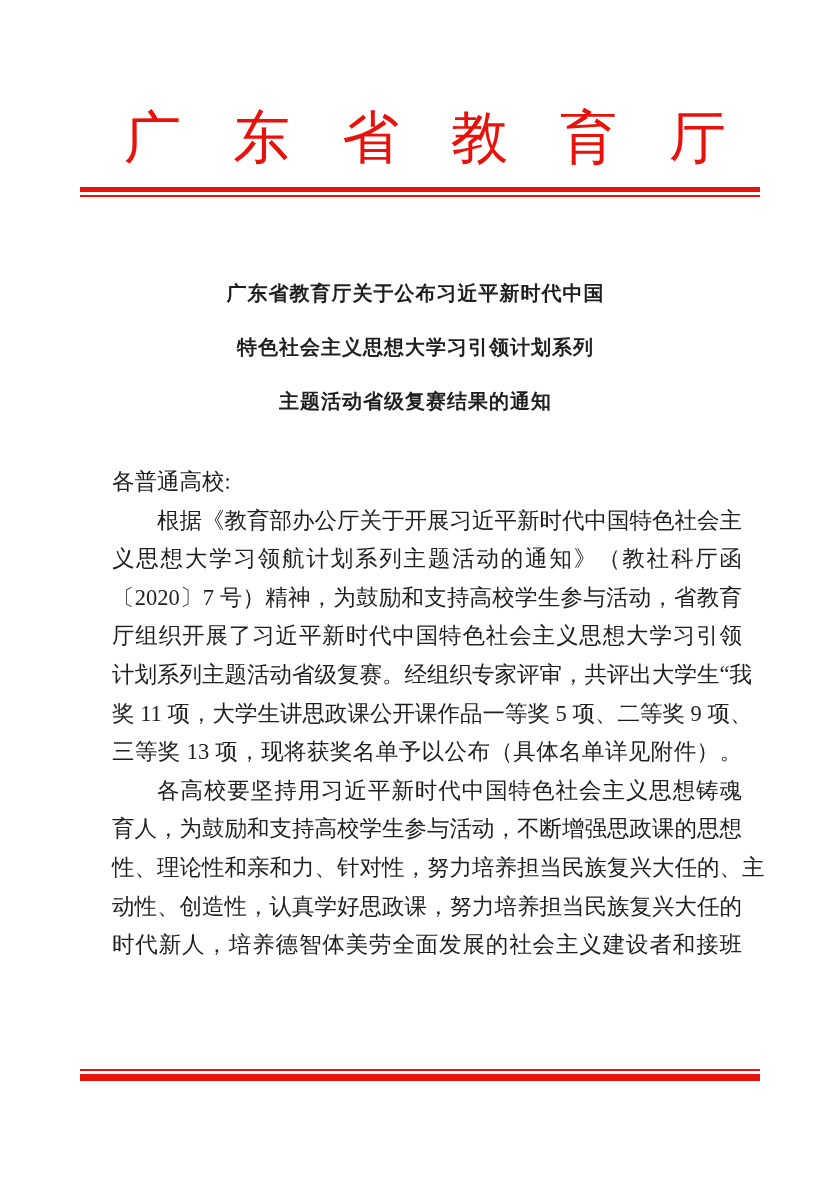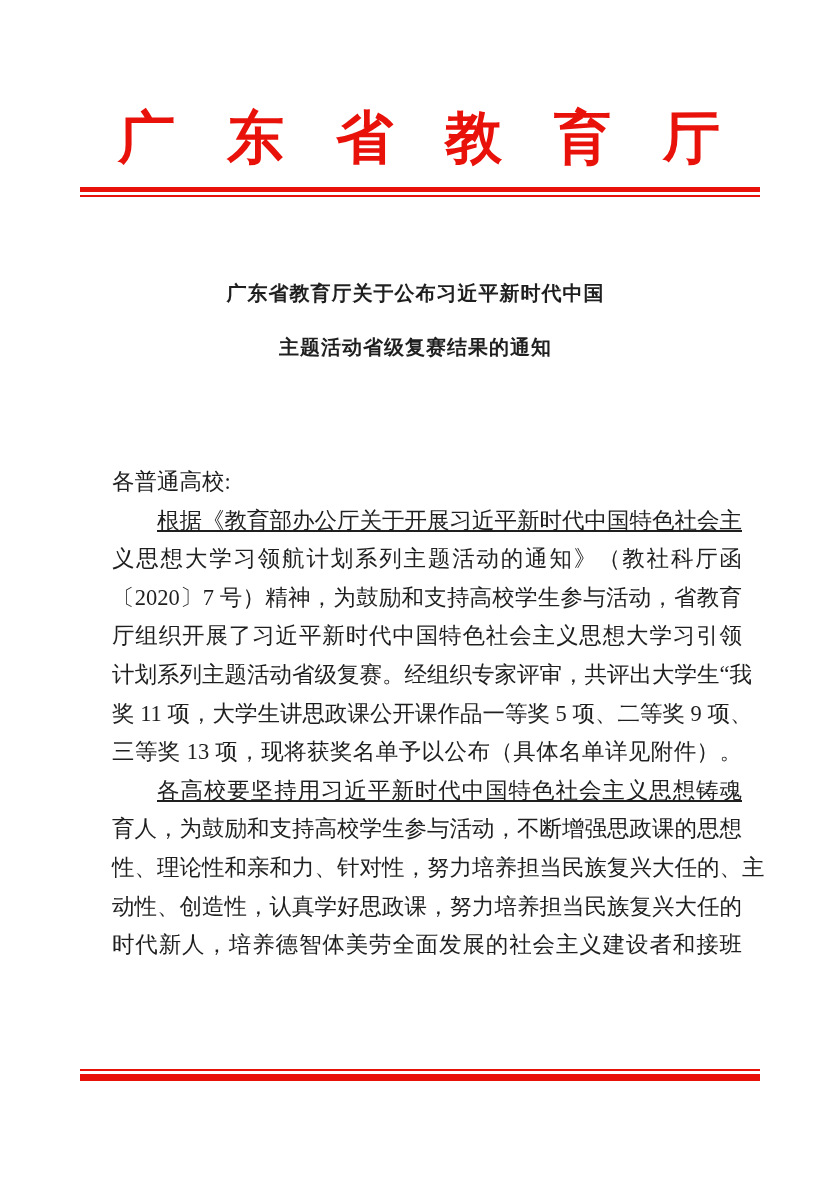--- a/index.html
+++ b/index.html
@@ -8,23 +8,23 @@
   .page {
     position:relative;
     width:831px; height:1179px;
     background:#ffffff;
     overflow:hidden;
     font-family:"Liberation Serif", serif;
     color:var(--ink);
   }
   .letterhead {
     position:absolute;
-    left:118px; top:104px;
+    left:124px; top:104px;
     font-size:57px;
-    font-weight:bold;
+    font-weight:normal;
     line-height:1.2;
     color:var(--red);
     letter-spacing:52px;
     white-space:nowrap;
   }
   .rule {
     position:absolute;
     left:80px; width:680px;
     background:var(--red);
   }
@@ -50,34 +50,35 @@
   }
   .bl {
     text-align:justify;
     text-align-last:justify;
     white-space:nowrap;
   }
   .bl.salutation {
     text-align:right;
     text-align-last:left;
   }
-  .bl.indent { text-indent:45px;text-decoration:underline; }
+  .bl.indent { text-indent:45px; }
 </style>
 </head>
 <body>
 
 <div class="page">
 
   <div class="letterhead">广东省教育厅</div>
 
   <div class="rule rule-top-thick"></div>
   <div class="rule rule-top-thin"></div>
 
   <div class="doc-title">
     <div>广东省教育厅关于公布习近平新时代中国</div>
+    <div>特色社会主义思想大学习引领计划系列</div>
     <div>主题活动省级复赛结果的通知</div>
   </div>
 
   <div class="body-text">
     <div class="bl salutation">各普通高校:</div>
     <div class="bl indent">根据《教育部办公厅关于开展习近平新时代中国特色社会主</div>
     <div class="bl">义思想大学习领航计划系列主题活动的通知》（教社科厅函</div>
     <div class="bl">〔2020〕7 号）精神，为鼓励和支持高校学生参与活动，省教育</div>
     <div class="bl">厅组织开展了习近平新时代中国特色社会主义思想大学习引领</div>
     <div class="bl">计划系列主题活动省级复赛。经组织专家评审，共评出大学生“我</div>

